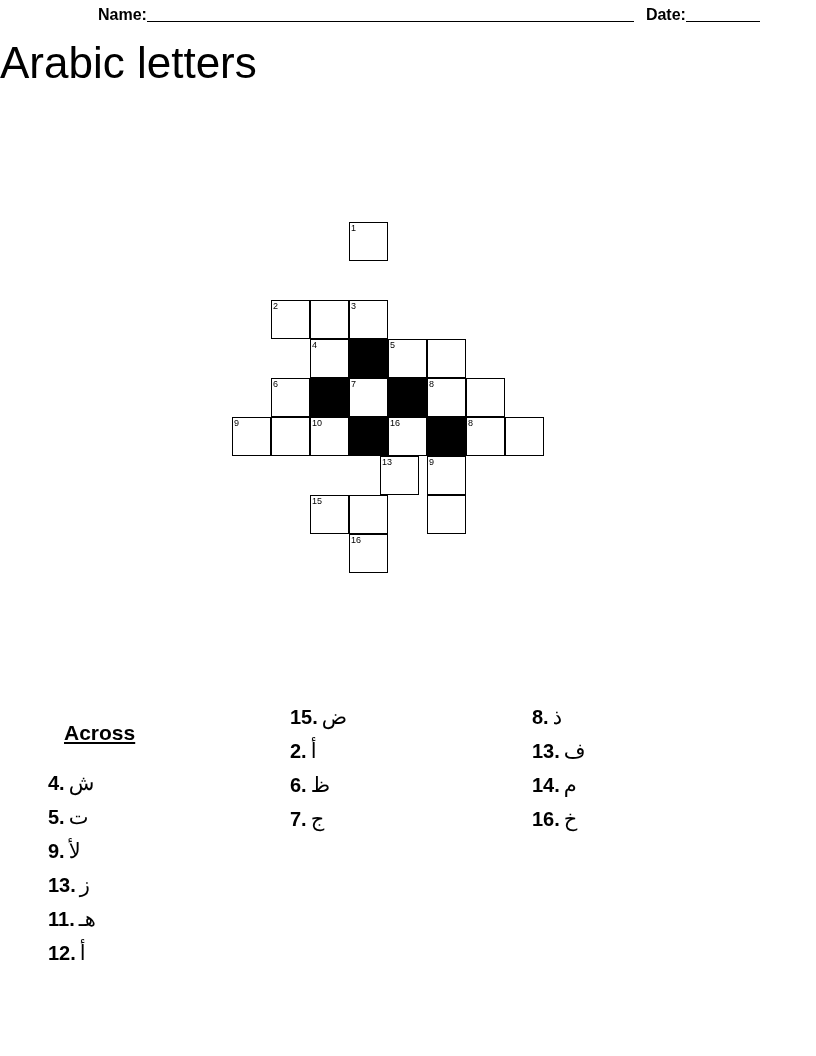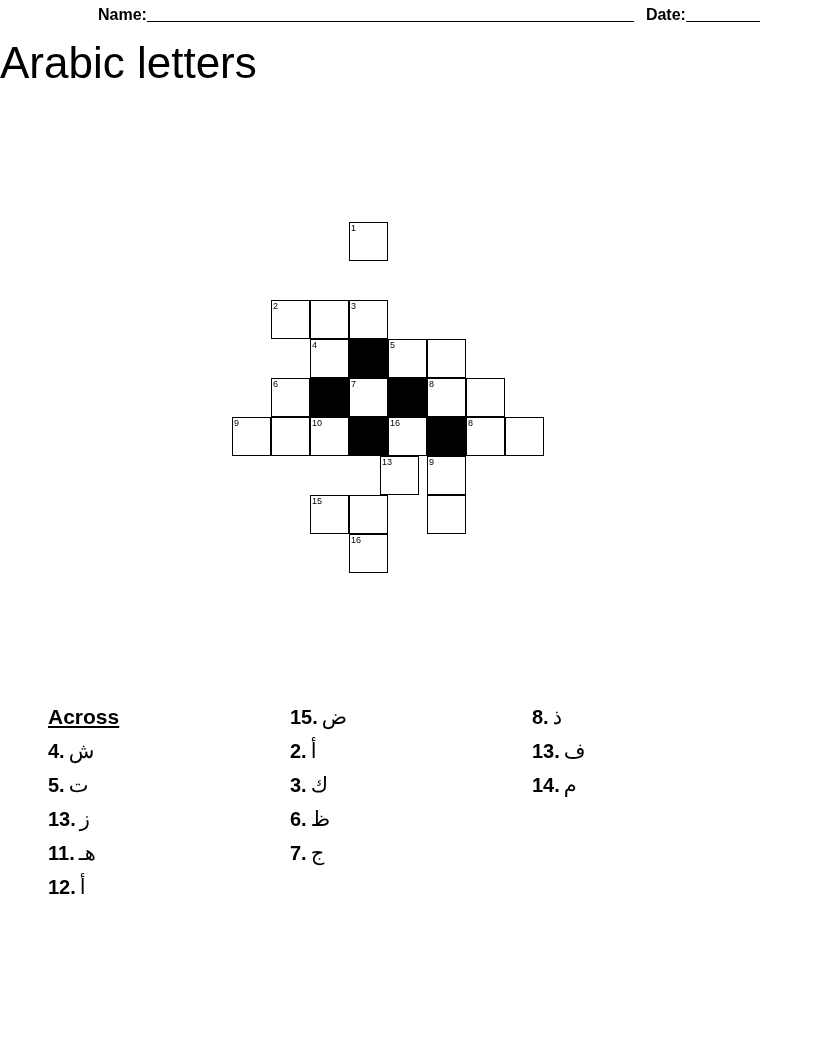--- a/index.html
+++ b/index.html
@@ -101,21 +101,21 @@
   }
   .clue-col.c1 { left: 48px; }
   .clue-col.c2 { left: 290px; }
   .clue-col.c3 { left: 532px; }
 
   .clue-heading {
     font-size: 21px;
     font-weight: bold;
     text-decoration: underline;
     line-height: 34px;
-    margin: 0;
+    margin: 16px;
   }
   .clue {
     font-size: 20px;
     font-weight: bold;
     line-height: 34px;
     white-space: nowrap;
   }
   .clue .cnum { font-weight: bold; }
   .clue .ctext {
     font-weight: normal;
@@ -196,31 +196,32 @@
     <div class="cell" style="left: 117px; top: 312px;">
       <span class="num">16</span>
     </div>
   </div>
 
 <div id="clues">
   <div class="clue-col c1">
     <div class="clue-heading">Across</div>
     <div class="clue"><span class="cnum">4.</span><span class="ctext">ش</span></div>
     <div class="clue"><span class="cnum">5.</span><span class="ctext">ت</span></div>
+    <div class="clue"><span class="cnum">9.</span><span class="ctext">لأ</span></div>
     <div class="clue"><span class="cnum">13.</span><span class="ctext">ز</span></div>
     <div class="clue"><span class="cnum">11.</span><span class="ctext">هـ</span></div>
     <div class="clue"><span class="cnum">12.</span><span class="ctext">أ</span></div>
   </div>
 
   <div class="clue-col c2">
     <div class="clue"><span class="cnum">15.</span><span class="ctext">ض</span></div>
     <div class="clue"><span class="cnum">2.</span><span class="ctext">أ</span></div>
-    <div class="clue"><span class="cnum">3.</span><span class="ctext">ك</span></div>
     <div class="clue"><span class="cnum">6.</span><span class="ctext">ظ</span></div>
     <div class="clue"><span class="cnum">7.</span><span class="ctext">ج</span></div>
   </div>
 
   <div class="clue-col c3">
     <div class="clue"><span class="cnum">8.</span><span class="ctext">ذ</span></div>
     <div class="clue"><span class="cnum">13.</span><span class="ctext">ف</span></div>
     <div class="clue"><span class="cnum">14.</span><span class="ctext">م</span></div>
+    <div class="clue"><span class="cnum">16.</span><span class="ctext">خ</span></div>
   </div>
 </div>
 
 </body></html>

